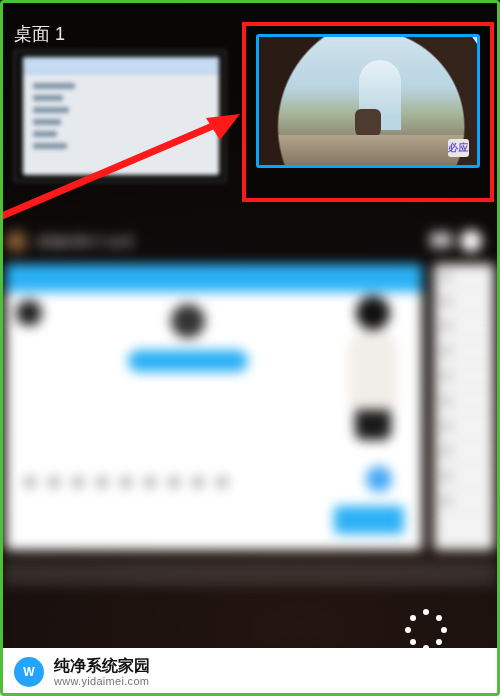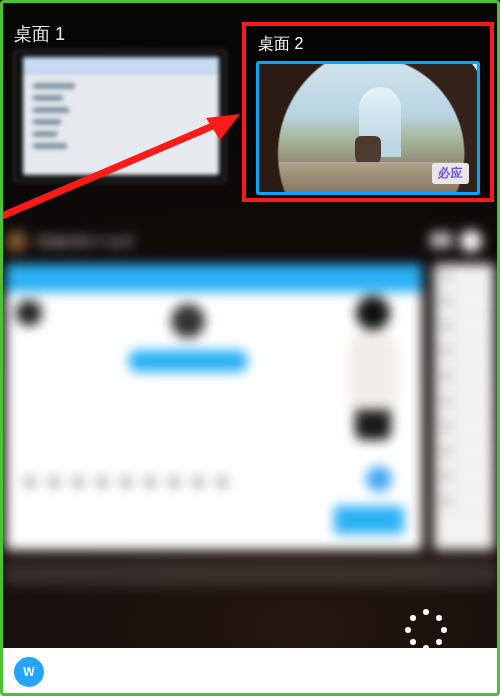--- a/index.html
+++ b/index.html
@@ -26,21 +26,21 @@
   .desk2-wrap{position:relative;flex:1}
   .redbox{position:absolute;left:2px;top:0;right:6px;bottom:6px;border:4px solid #ff1a1a;background:rgba(0,0,0,.25);padding:8px 10px}
   .desk2-label{color:#ffffff;font-size:16px;margin:0 0 6px 2px}
   .bluebox{border:3px solid #0aa4ff;border-radius:3px;overflow:hidden}
   .landscape{width:100%;height:128px;position:relative;background:linear-gradient(180deg,#cfe2ec 0%,#b8d4e2 40%,#a6b597 60%,#8c8672 80%)}
   .sky-hole{position:absolute;left:46%;top:18%;width:42px;height:70px;background:linear-gradient(180deg,#e8f2f7 0%,#bcd7e4 80%);border-top-left-radius:22px;border-top-right-radius:22px}
   .cave-left{position:absolute;left:-30px;top:-30px;width:200px;height:200px;border-radius:50%;background:radial-gradient(circle at 80% 60%, transparent 55%, #2a1c15 56%);}
   .cave-right{position:absolute;right:-18px;top:-30px;width:160px;height:200px;border-radius:50%;background:radial-gradient(circle at 20% 60%, transparent 55%, #33231a 56%);}
   .rock{position:absolute;left:50%;bottom:26px;width:26px;height:30px;background:#4c3b2e;border-radius:6px 6px 10px 10px;transform:translateX(-50%)}
   .sand{position:absolute;left:0;right:0;bottom:0;height:30px;background:linear-gradient(180deg,#b1a38c 0%,#857761 100%)}
-  .tag{position:absolute;right:8px;bottom:8px;background:#e7e7e7;color:#6d4fd8;font-size:12px;font-weight:700;padding:2px 6px;border-radius:3px;letter-spacing:.5px}
+  .tag{position:absolute;right:8px;bottom:8px;background:#e7e7e7;color:#6d4fd8;font-size:10px;font-weight:700;padding:2px 0;border-radius:3px;letter-spacing:.5px}
 
   
   .arrow-svg{position:absolute;left:-4px;top:104px;width:260px;height:120px;pointer-events:none}
 
   
   .blurzone{position:absolute;left:0;right:0;top:226px;bottom:76px;filter:blur(6px) saturate(90%)}
   .win-header{position:absolute;left:6px;top:0;right:6px;height:32px;display:flex;align-items:center;gap:8px;color:#ddd;font-size:13px}
   .avatar-sm{width:22px;height:22px;border-radius:50%;background:linear-gradient(135deg,#a7713e,#5f3c1f)}
   .gear{position:absolute;right:12px;top:4px;width:22px;height:22px;border-radius:50%;background:#fff}
   .thin-btn{position:absolute;right:42px;top:6px;width:22px;height:16px;border-radius:3px;background:#bbb}
@@ -99,21 +99,20 @@
               <span></span>
               <span></span>
               <span></span>
             </div>
         </div>
       </div>
     </div>
 
     <div class="desk2-wrap">
       <div class="redbox">
-        <div class="desk2-label">桌面 2</div>
         <div class="bluebox">
           <div class="landscape">
             <div class="sky-hole"></div>
             <div class="rock"></div>
             <div class="sand"></div>
             <div class="cave-left"></div>
             <div class="cave-right"></div>
             <div class="tag">必应</div>
           </div>
         </div>
@@ -190,16 +189,20 @@
       <circle cx="35" cy="34" r="3"></circle>
       <circle cx="22" cy="40" r="3"></circle>
       <circle cx="9" cy="34" r="3"></circle>
       <circle cx="4" cy="22" r="3"></circle>
       <circle cx="9" cy="10" r="3"></circle>
     </g>
   </svg>
 
   <div class="watermark">
     <div class="wm-logo">W</div>
+    <div class="wm-text">
+      <span class="wm-site">纯净系统家园</span>
+      <span class="wm-url">www.yidaimei.com</span>
+    </div>
   </div>
 
   <div class="frame"></div>
 </div>
 
 </body></html>

